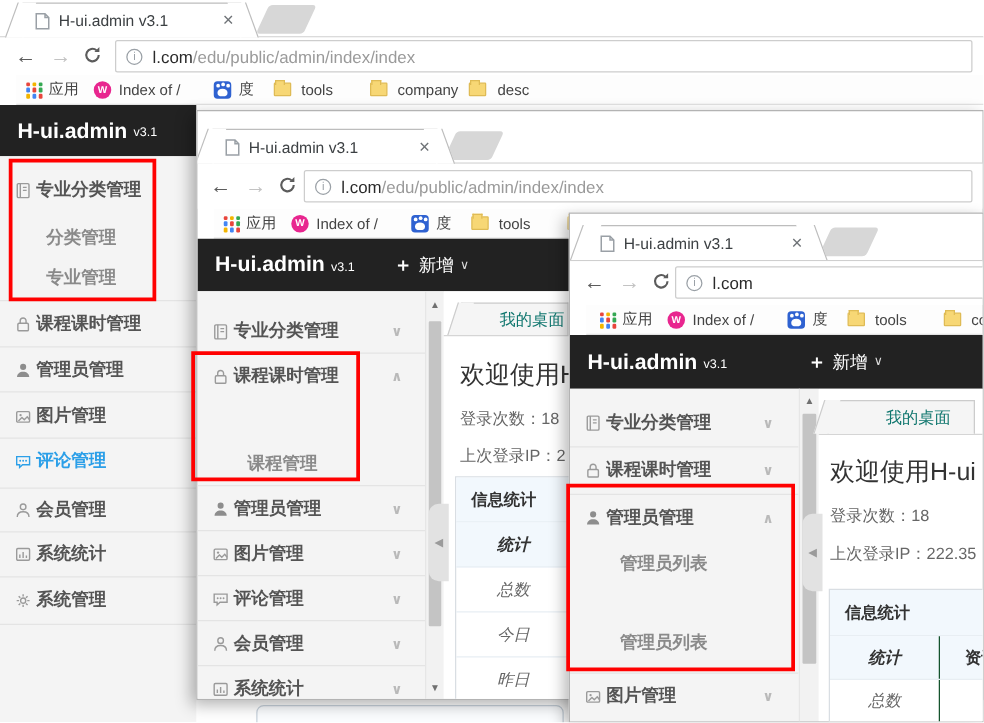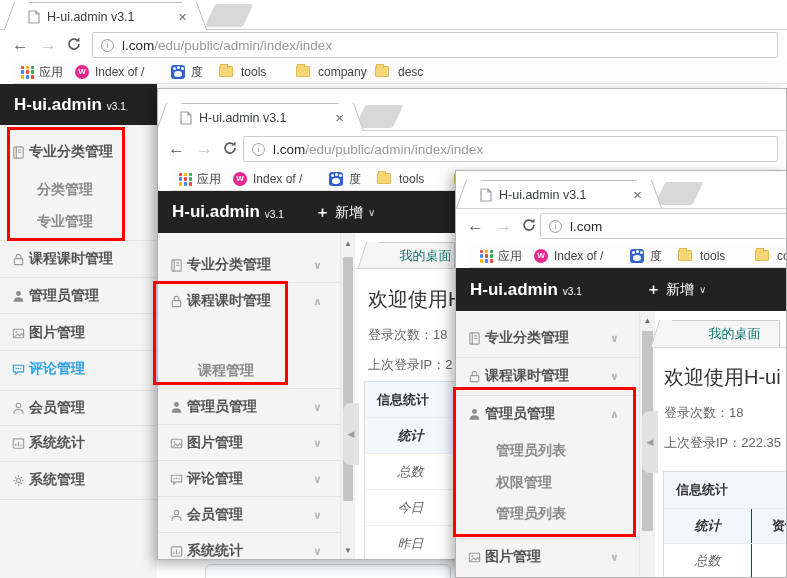--- a/index.html
+++ b/index.html
@@ -457,23 +457,20 @@
         <svg class="mi" width="15" height="15" viewBox="0 0 16 16">
             <circle cx="8" cy="4.8" r="2.6" fill="#8d8d8d"></circle>
             <path d="M2.8 13.5 c0-3 2.3-4.6 5.2-4.6 s5.2 1.6 5.2 4.6 z" fill="#8d8d8d"></path>
           </svg>
         <span class="slabel">管理员管理</span>
         <span class="chev" style="right:20px">∧</span>
       </div>
       <div class="srow sub" style="top:123px;padding-left:36px">
           <span class="slabel">管理员列表</span>
         </div>
-      <div class="srow sub" style="top:155px;padding-left:36px">
-          <span class="slabel">权限管理</span>
-        </div>
       <div class="srow sub" style="top:186px;padding-left:36px">
           <span class="slabel">管理员列表</span>
         </div>
       <div class="sdiv" style="top:227px"></div>
       <div class="srow" style="top:229px">
         <svg class="mi" width="15" height="15" viewBox="0 0 16 16">
             <rect x="2.5" y="3.5" width="11" height="9" rx="1" fill="none" stroke="#9a9a9a" stroke-width="1.2"></rect>
             <circle cx="5.8" cy="6.5" r="1" fill="#9a9a9a"></circle>
             <path d="M4 11.5 l3-3 2 2 2.5-2.5 2 2.5" fill="none" stroke="#9a9a9a" stroke-width="1.2"></path>
           </svg>

